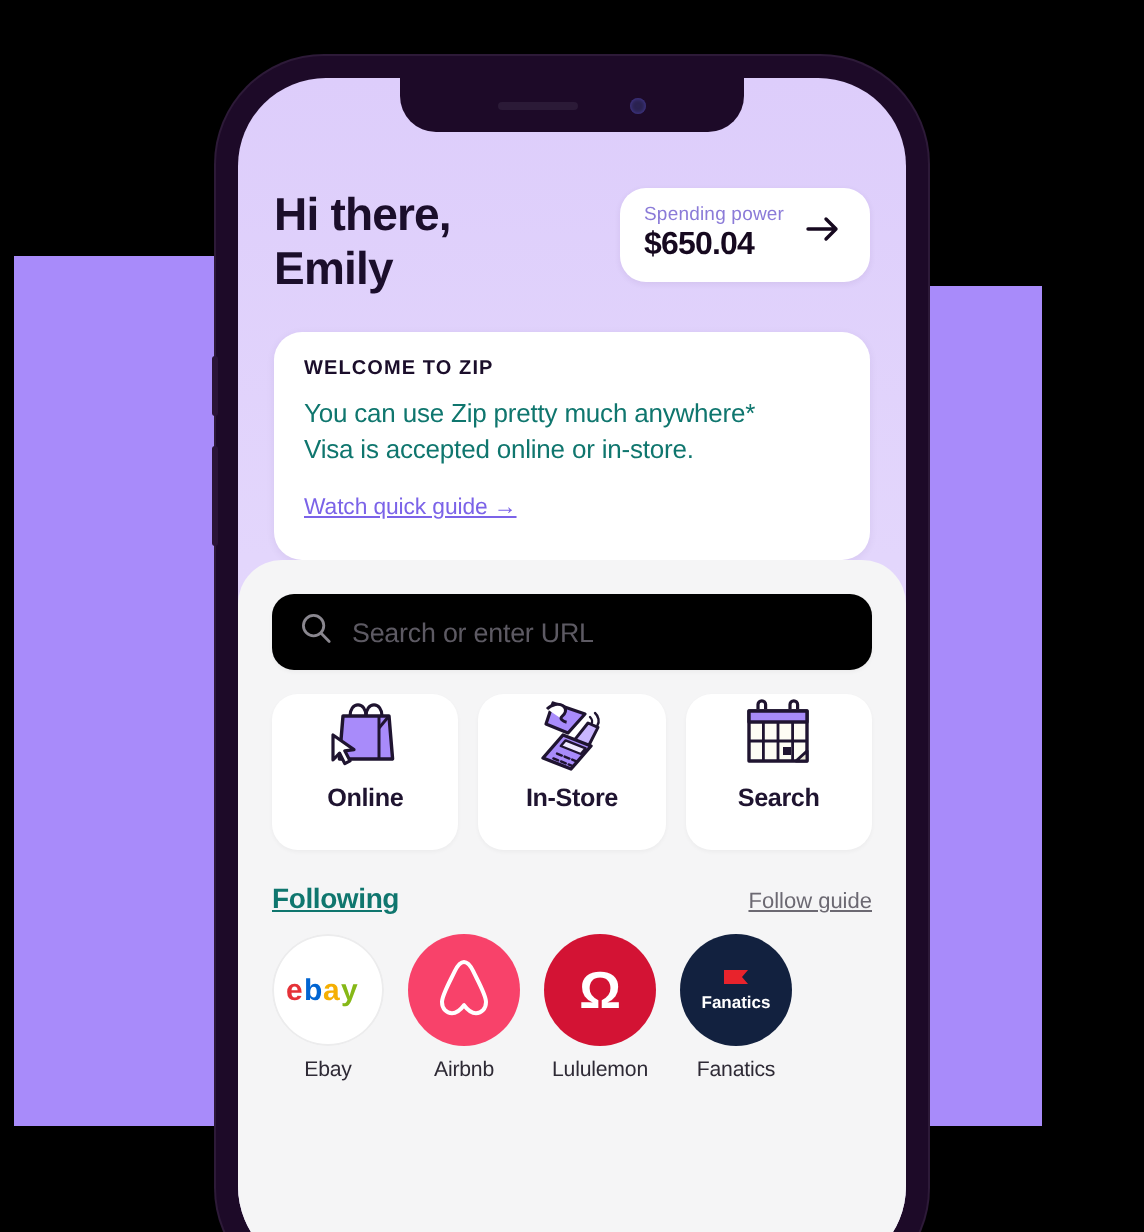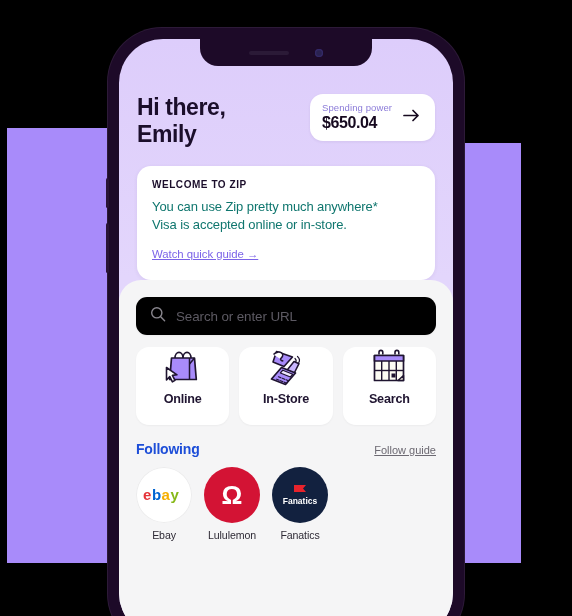--- a/index.html
+++ b/index.html
@@ -124,21 +124,21 @@
   .tile-label { font-size: 12.6px; font-weight: bold; color: #1f1430; letter-spacing: -.2px; }
   .tile svg { display: block; }
 
   
   #following {
     margin: 16px 0 0 0; padding: 0 17px;
   }
   #following-head {
     display: flex; align-items: baseline; justify-content: space-between;
   }
-  .following-title { font-size: 14px; font-weight: bold; color: #1d4ed8; letter-spacing: -.2px; }
+  .following-title { font-size: 14px; font-weight: bold; color: #0f766e; letter-spacing: -.2px; text-decoration: underline; }
   .follow-more { font-size: 11px; color: #6c6972; }
   #brands {
     margin-top: 10px;
     display: flex; gap: 12px; align-items: flex-start;
   }
   .brand { width: 56px; flex: 0 0 56px; text-align: center; }
   .brand-circle {
     width: 56px; height: 56px; border-radius: 50%;
     display: flex; align-items: center; justify-content: center;
     overflow: hidden;
@@ -265,20 +265,28 @@
                 <svg width="44" height="20" viewBox="0 0 44 20">
                   <text x="1" y="15" font-family="'Liberation Sans',sans-serif" font-size="15" font-weight="bold" fill="#e53238">e</text>
                   <text x="10" y="15" font-family="'Liberation Sans',sans-serif" font-size="15" font-weight="bold" fill="#0064d2">b</text>
                   <text x="19.5" y="15" font-family="'Liberation Sans',sans-serif" font-size="15" font-weight="bold" fill="#f5af02">a</text>
                   <text x="28.5" y="15" font-family="'Liberation Sans',sans-serif" font-size="15" font-weight="bold" fill="#86b817">y</text>
                 </svg>
               </div>
               <div class="brand-name">Ebay</div>
             </div>
 
+            <div class="brand">
+              <div class="brand-circle" style="background:#f8426a">
+                <svg width="32" height="34" viewBox="0 0 32 34" fill="none">
+                  <path d="M16 3c2 0 3.3 1.9 4.6 4.6 2.4 5 6.4 12 6.4 15.4 0 3.4-2.3 5.6-5 5.6-2.3 0-4.2-1.6-6-4-1.8 2.4-3.7 4-6 4-2.7 0-5-2.2-5-5.6C5 19.6 9 12.6 11.4 7.6 12.7 4.9 14 3 16 3z" stroke="#fff" stroke-width="2" fill="none" stroke-linejoin="round"></path>
+                </svg>
+              </div>
+              <div class="brand-name">Airbnb</div>
+            </div>
 
             <div class="brand">
               <div class="brand-circle" style="background:#d31334">
                 <span style="color:#fff;font-size:26px;font-weight:bold;line-height:1;">Ω</span>
               </div>
               <div class="brand-name">Lululemon</div>
             </div>
 
             <div class="brand">
               <div class="brand-circle" style="background:#12213f;flex-direction:column;gap:1px;">

